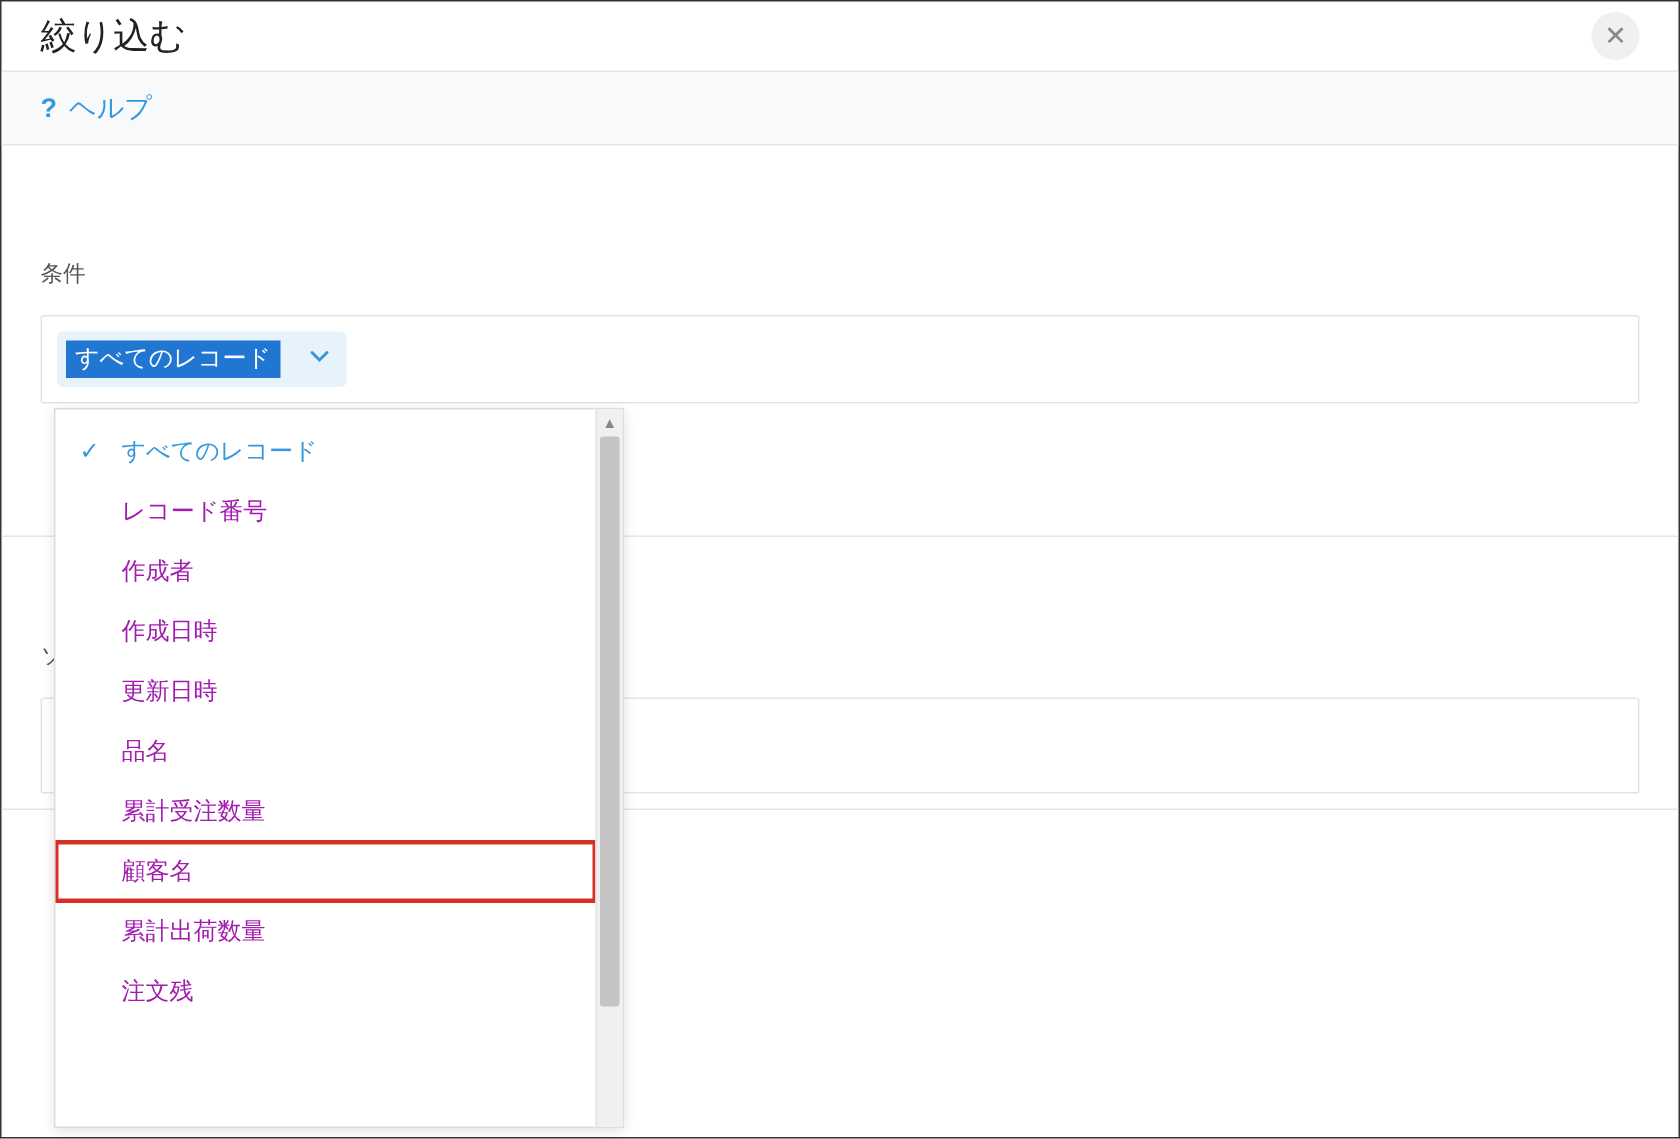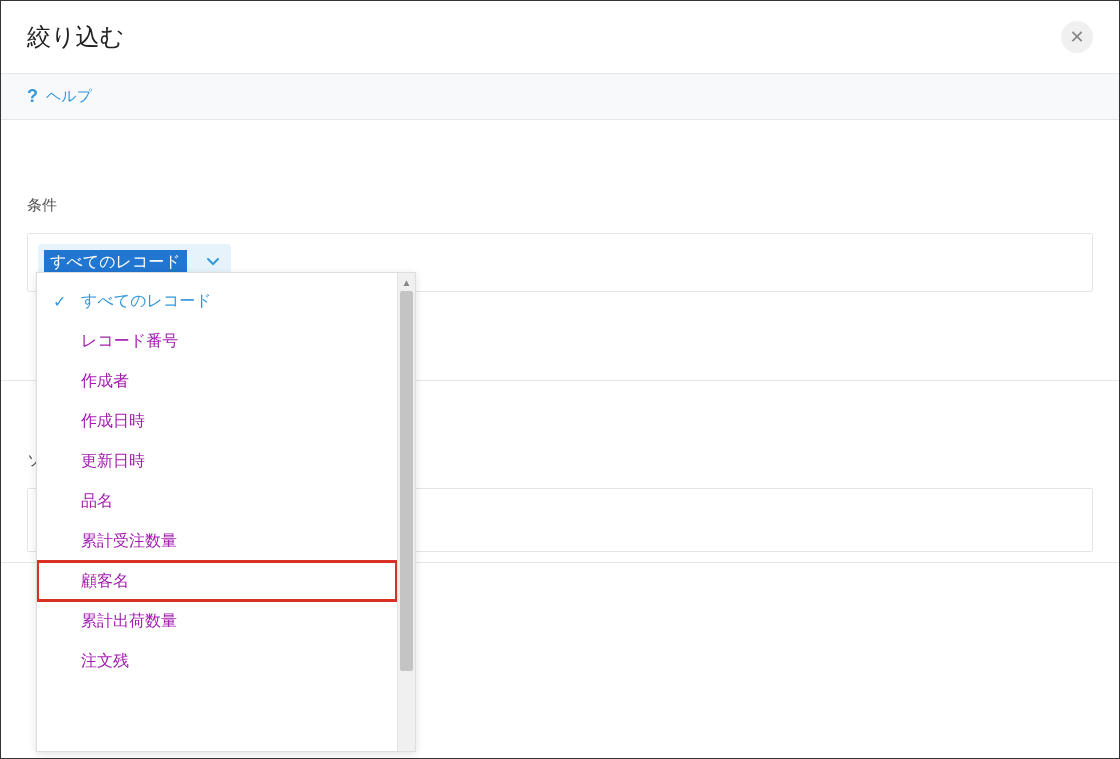--- a/index.html
+++ b/index.html
@@ -9,21 +9,21 @@
     color: #333;
     width: 1120px;
     height: 759px;
     overflow: hidden;
     border: 1px solid #333;
   }
   .header {
     display: flex;
     align-items: center;
     justify-content: space-between;
-    padding: 20px 26px;
+    padding: 7px 26px;
     border-bottom: 1px solid #e6e6e6;
   }
   .header-title {
     font-size: 24px;
     font-weight: 400;
     color: #222;
   }
   .close-btn {
     width: 32px;
     height: 32px;
@@ -44,21 +44,21 @@
     align-items: center;
     gap: 8px;
   }
   .help-icon {
     color: #3498db;
     font-size: 18px;
     font-weight: bold;
   }
   .help-link {
     color: #3498db;
-    font-size: 15px;
+    font-size: 18px;
     cursor: pointer;
   }
   .section {
     padding: 28px 26px 0 26px;
   }
   .section-label {
     font-size: 15px;
     color: #555;
     margin-bottom: 18px;
     margin-top: 48px;

